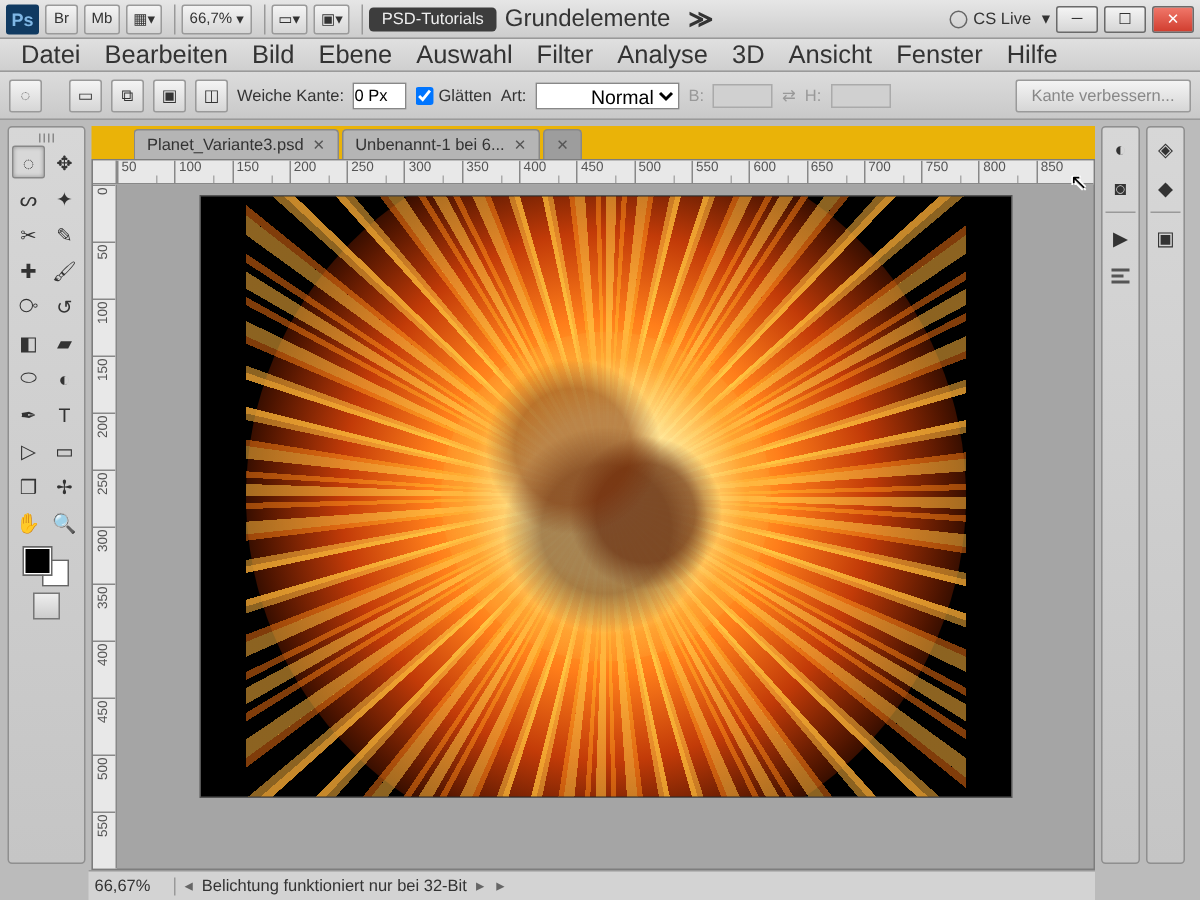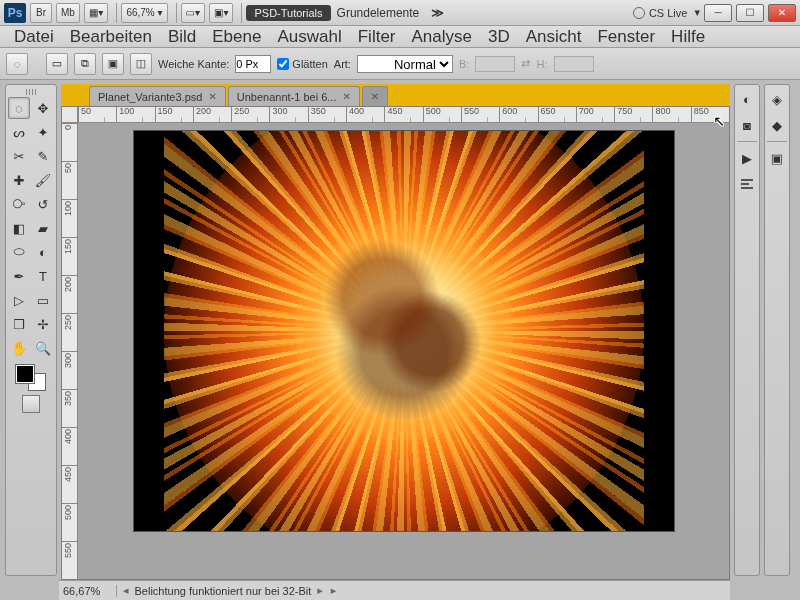--- a/index.html
+++ b/index.html
@@ -6,21 +6,21 @@
 body { width:800px; height:600px; background:#bbbbbb; overflow:hidden; font-size:11px; color:#333; }
 
 
 .titlebar { height:26px; background:linear-gradient(#e6e6e6,#cdcdcd); border-bottom:1px solid #999; display:flex; align-items:center; padding:12px 4px; }
 .titlebar .ps { width:22px; height:20px; background:#103a61; color:#7fb7e5; display:flex; align-items:center; justify-content:center; font-weight:bold; font-size:12px; border-radius:2px; margin-right:4px; }
 .titlebar .tbtn { min-width:22px; height:20px; background:linear-gradient(#f4f4f4,#d6d6d6); border:1px solid #9a9a9a; border-radius:2px; margin-right:4px; display:flex; align-items:center; justify-content:center; font-size:10px; color:#333; padding:0 4px; }
 .titlebar .sep { width:1px; height:20px; background:#999; margin:0 4px; }
 .titlebar .wbtn { width:28px; height:18px; border:1px solid #6a6a6a; margin-left:4px; display:flex; align-items:center; justify-content:center; font-size:10px; border-radius:2px; }
 .wmin{background:linear-gradient(#f4f4f4,#d6d6d6);} .wmax{background:linear-gradient(#f4f4f4,#d6d6d6);} .wclose{background:linear-gradient(#f0776a,#d13e2f); color:#fff;}
 .tab-like { background:#3d3d3d; color:#eee; padding:2px 8px; border-radius:3px; font-size:11px; }
-.txt { font-size:12px; padding:0 6px; }
+.txt { font-size:16px; padding:0 6px; }
 
 
 .menubar { height:22px; background:linear-gradient(#e0e0e0,#cfcfcf); border-bottom:1px solid #9a9a9a; display:flex; align-items:center; padding:0 6px; }
 .menubar span { padding:2px 8px; font-size:17px; }
 
 
 .optionsbar { height:32px; background:linear-gradient(#dcdcdc,#c9c9c9); border-bottom:1px solid #9a9a9a; display:flex; align-items:center; padding:0 6px; gap:6px; font-size:11px; }
 .optionsbar .ob { width:22px; height:22px; background:linear-gradient(#f4f4f4,#d6d6d6); border:1px solid #9a9a9a; border-radius:2px; display:flex; align-items:center; justify-content:center; }
 .optionsbar input[type=text]{ width:36px; height:18px; border:1px solid #888; font-size:11px; padding:0 0; background:#fff; }
 .optionsbar select{ height:18px; border:1px solid #888; font-size:13px; background:#fff;padding-left:32px; }
@@ -146,20 +146,21 @@
       <span>Glätten</span>
     </label>
   <span>Art:</span>
   <select><option>Normal</option></select>
   <span class="lbl-dis">B:</span>
   <div class="disabled-field"></div>
   <span class="lbl-dis">⇄</span>
   <span class="lbl-dis">H:</span>
   <div class="disabled-field"></div>
   <div style="flex:1"></div>
+  <button class="wide-btn">Kante verbessern...</button>
 </div>
 
 <div class="workspace">
 
   <div class="tools">
     <div class="handle">
         <i></i>
         <i></i>
         <i></i>
         <i></i>

